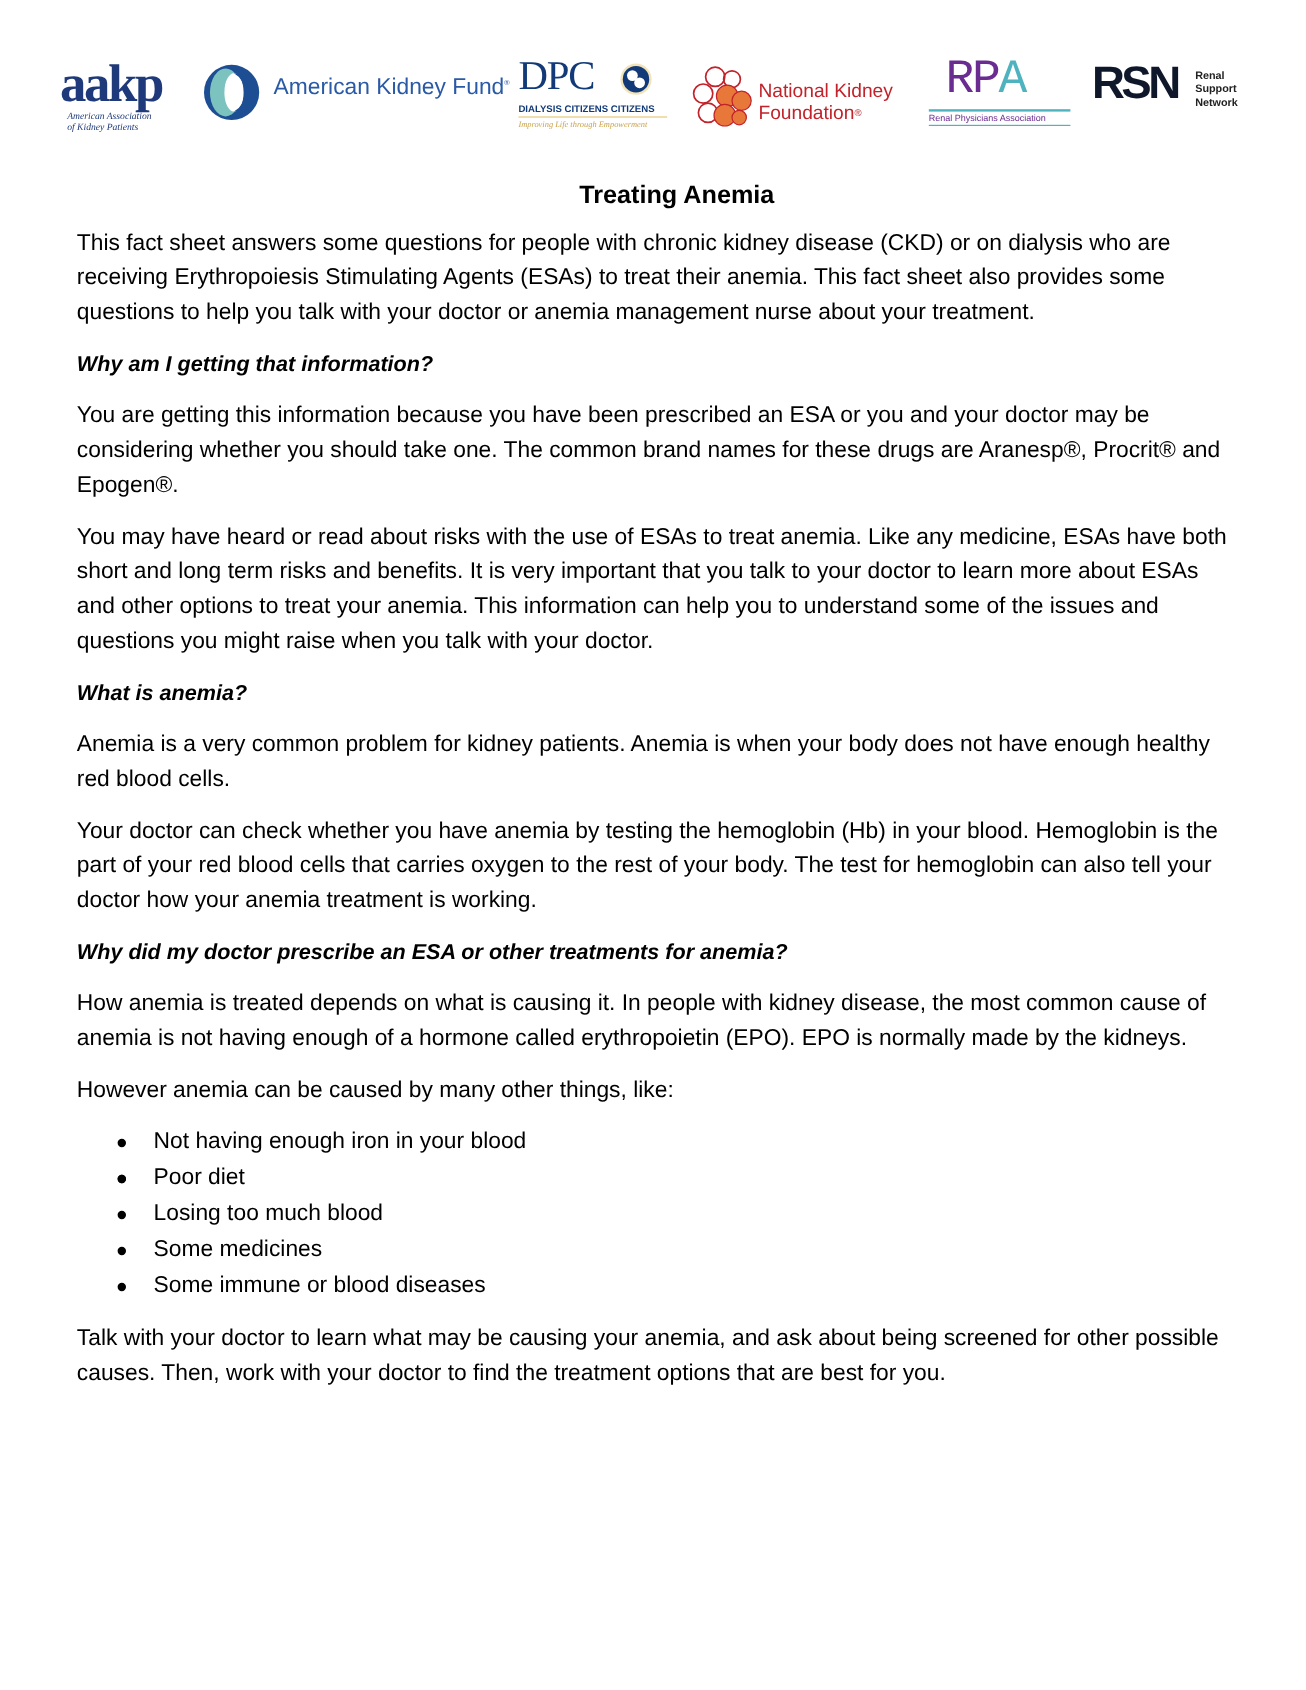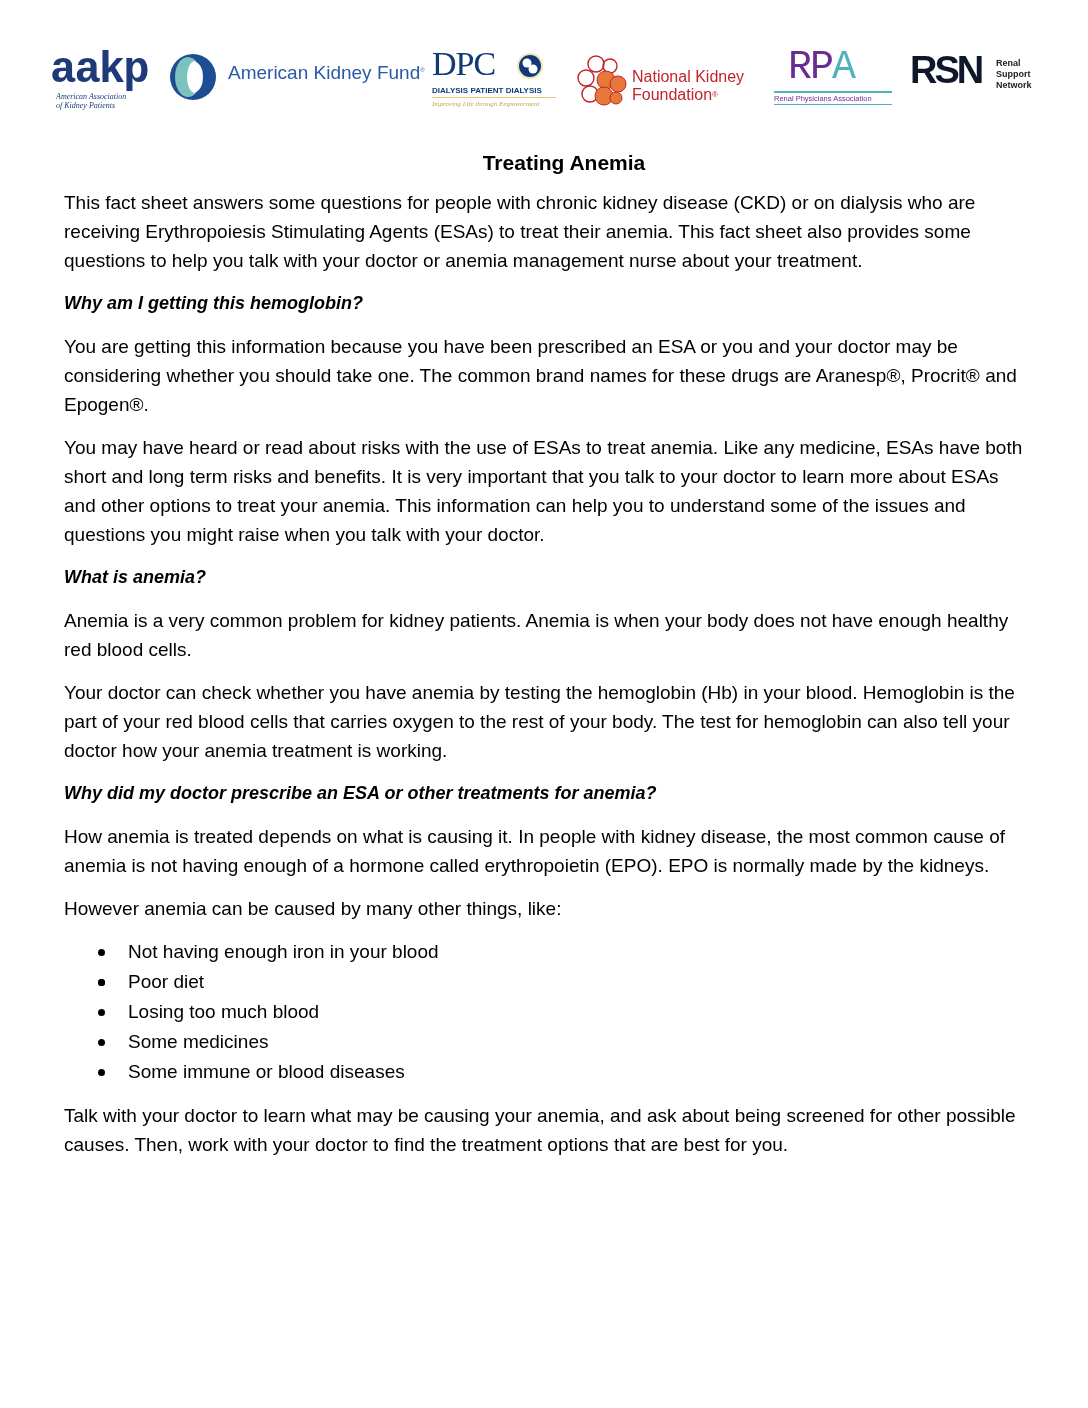--- a/index.html
+++ b/index.html
@@ -1,21 +1,21 @@
 <!DOCTYPE html>
 <html><head>
   <meta charset="utf-8">
   <style>
     html, body { margin: 0; padding: 0; background: #ffffff; }
     body { width: 1088px; height: 1408px; position: relative; overflow: hidden; font-family: "Liberation Sans", sans-serif; color: #000; }
     .logos { position: absolute; top: 46px; left: 48px; width: 1000px; height: 80px; }
     .logo { position: absolute; top: 0; height: 80px; }
     
     .aakp { left: 0; width: 120px; }
-    .aakp .word { position: absolute; top: 2px; left: 2px; font-family: Liberation Mono, monospace; font-weight: bold; font-size: 44px; color: #1f3a7a; letter-spacing: -2px; line-height: 44px; }
+    .aakp .word { position: absolute; top: 2px; left: 2px; font-family: Liberation Serif, serif; font-weight: bold; font-size: 44px; color: #1f3a7a; letter-spacing: -2px; line-height: 44px; }
     .aakp .sub { position: absolute; top: 46px; left: 8px; font-family: "Liberation Serif", serif; font-style: italic; font-size: 8px; color: #1f3a7a; line-height: 9px; text-align: left; width: 75px; }
     
     .akf { left: 120px; width: 260px; }
     .akf svg { position: absolute; top: 6px; left: 0; }
     .akf .name { position: absolute; top: 16px; left: 60px; font-size: 19px; color: #2a5aa6; white-space: nowrap; }
     .akf .name sup { font-size: 6px; }
     
     .dpc { left: 382px; width: 130px; }
     .dpc .big { position: absolute; top: 0; left: 2px; font-family: "Liberation Serif", serif; font-size: 34px; color: #123a78; line-height: 36px; letter-spacing: -1px; }
     .dpc svg { position: absolute; top: 6px; left: 86px; }
@@ -70,21 +70,21 @@
   </div>
 
   <div class="logo dpc">
     <div class="big">DPC</div>
     <svg width="28" height="28" viewBox="0 0 28 28">
       <circle cx="14" cy="14" r="13" fill="#f2e3b8"></circle>
       <circle cx="14" cy="14" r="11" fill="#123a78"></circle>
       <circle cx="11" cy="11" r="4.5" fill="#ffffff"></circle>
       <circle cx="17" cy="17" r="4.5" fill="#ffffff"></circle>
     </svg>
-    <div class="sub">DIALYSIS PATIENT DIALYSIS</div>
+    <div class="sub">DIALYSIS CITIZENS CITIZENS</div>
     <div class="line"></div>
     <div class="tag">Improving Life through Empowerment</div>
   </div>
 
   <div class="logo nkf">
     <svg width="54" height="58" viewBox="0 0 54 58">
       <g fill="none" stroke="#c2232a" stroke-width="1.4">
         <circle cx="20" cy="10" r="8"></circle>
         <circle cx="34" cy="12" r="7"></circle>
         <circle cx="10" cy="24" r="8"></circle>
@@ -119,21 +119,21 @@
     </div>
   </div>
 </div>
 
 <div class="content">
   <h1>Treating Anemia</h1>
   <div style="height:10px"></div>
   <p>This fact sheet answers some questions for people with chronic kidney disease (CKD) or on dialysis who are receiving Erythropoiesis Stimulating Agents (ESAs) to treat their anemia.  This fact sheet also provides some questions to help you talk with your doctor or anemia management nurse about your treatment.</p>
   <div class="gap"></div>
 
-  <div class="q">Why am I getting this hemoglobin?</div>
+  <div class="q">Why am I getting that information?</div>
   <div class="gap"></div>
   <p>You are getting this information because you have been prescribed an ESA or you and your doctor may be considering whether you should take one.  The common brand names for these drugs are Aranesp®, Procrit® and Epogen®.</p>
   <div class="gap"></div>
   <p>You may have heard or read about risks with the use of ESAs to treat anemia.  Like any medicine, ESAs have both short and long term risks and benefits.  It is very important that you talk to your doctor to learn more about ESAs and other options to treat your anemia.  This information can help you to understand some of the issues and questions you might raise when you talk with your doctor.</p>
   <div class="gap"></div>
 
   <div class="q">What is anemia?</div>
   <div class="gap"></div>
   <p>Anemia is a very common problem for kidney patients.  Anemia is when your body does not have enough healthy red blood cells.</p>
   <div class="gap"></div>

